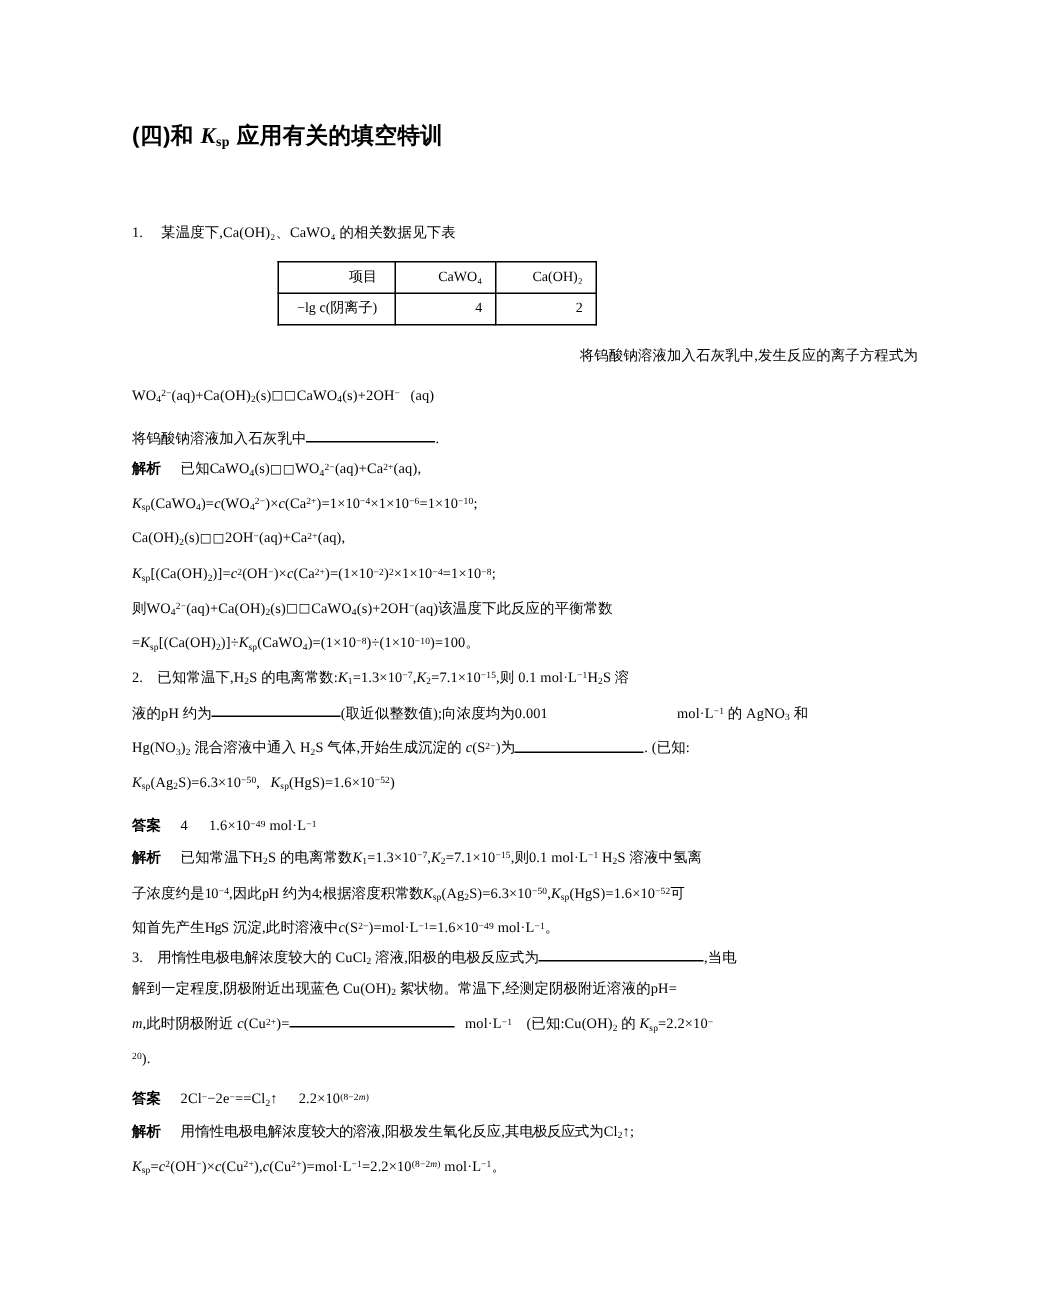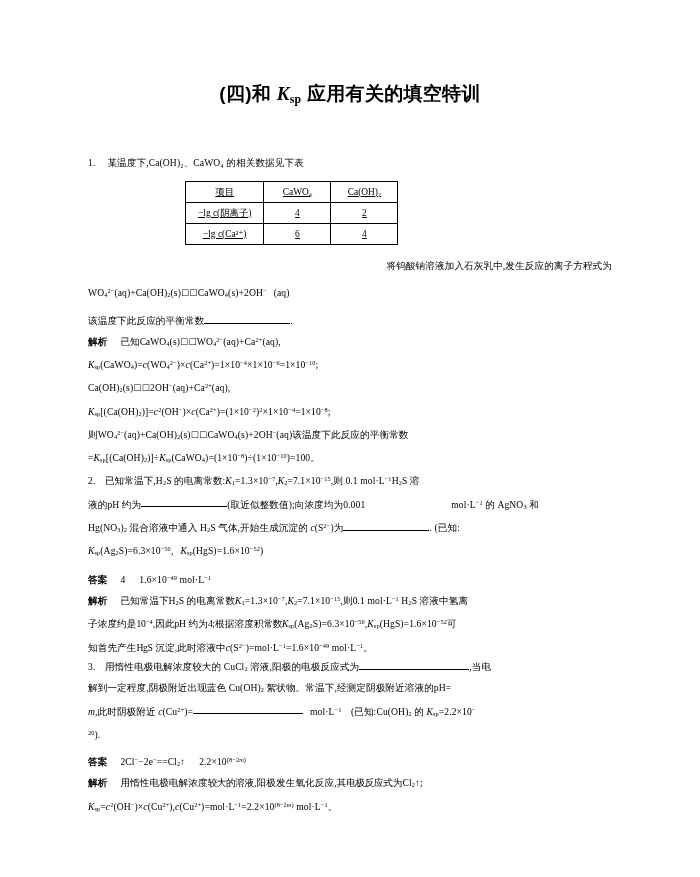--- a/index.html
+++ b/index.html
@@ -17,22 +17,22 @@
   }
   .page {
     position: relative;
     width: 700px;
     height: 877px;
     box-sizing: border-box;
     padding: 0 88px;
   }
   
   .doc-title {
-    text-align: center;
-    font-size: 19px;
+    text-align: left;
+    font-size: 15px;
     font-weight: bold;
     margin: 0;
     padding-top: 81px;
     letter-spacing: 0.3px;
     font-family: "Liberation Sans", "DejaVu Sans", sans-serif;
   }
   .doc-title .ksp {
     font-family: "Liberation Serif", serif;
     font-style: italic;
     font-weight: bold;
@@ -87,25 +87,24 @@
   .sp-xl { display: inline-block; width: 86px; }
 
   
   .data-table {
     border-collapse: collapse;
     margin: 9px 0 0 97px;
     font-size: 9.4px;
   }
   .data-table td {
     border: 1px solid #000;
-    text-align: center;
+    text-align: right;
     padding: 3.5px 9px;
     line-height: 13px;
     white-space: nowrap;
-    text-decoration: underline;
   }
   .data-table td.rowhead { padding: 3.5px 12px; }
   .data-table td.valcell { min-width: 48px; }
 
   
   .squash { letter-spacing: -0.4px; }
 </style>
 </head>
 <body>
 
@@ -128,36 +127,31 @@
         <tr>
           <td class="rowhead">项目</td>
           <td class="valcell">CaWO₄</td>
           <td class="valcell">Ca(OH)₂</td>
         </tr>
         <tr>
           <td class="rowhead">−lg c(阴离子)</td>
           <td class="valcell">4</td>
           <td class="valcell">2</td>
         </tr>
-        <tr>
-          <td class="rowhead">−lg c(Ca²⁺)</td>
-          <td class="valcell">6</td>
-          <td class="valcell">4</td>
-        </tr>
       </tbody>
     </table>
 
     <div class="line gap-top">将钨酸钠溶液加入石灰乳中,发生反应的离子方程式为</div>
 
     <div class="line gap-top-s">
       WO<sub>4</sub><sup>2−</sup>(aq)+Ca(OH)<sub>2</sub>(s)<span class="boxglyph">□□</span>CaWO<sub>4</sub>(s)+2OH<sup>−</sup><span class="sp"></span>(aq)
     </div>
 
     <div class="line gap-top-s">
-      <span>该温度下此反应的平衡常数</span><span class="blank blank-m"></span><span>.</span>
+      <span>将钨酸钠溶液加入石灰乳中</span><span class="blank blank-m"></span><span>.</span>
     </div>
 
 
     <div class="line">
       <span class="lbl">解析</span><span class="lbl-space"></span>已知<span class="squash">C</span>aWO<sub>4</sub>(s)<span class="boxglyph">□□</span>WO<sub>4</sub><sup>2−</sup>(aq)+Ca<sup>2+</sup>(aq),
     </div>
 
     <div class="line">
       <var>K</var><sub>sp</sub>(CaWO<sub>4</sub>)=<var>c</var>(WO<sub>4</sub><sup>2−</sup>)×<var>c</var>(Ca<sup>2+</sup>)=1×10<sup>−4</sup>×1×10<sup>−6</sup>=1×10<sup>−10</sup>;
     </div>

